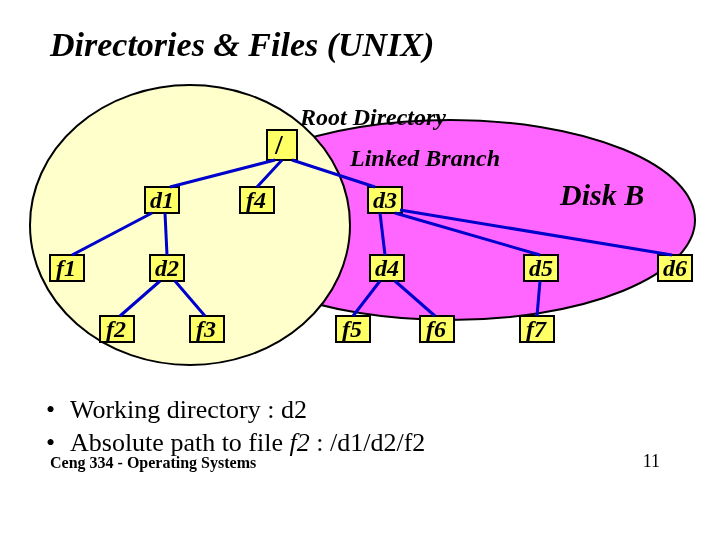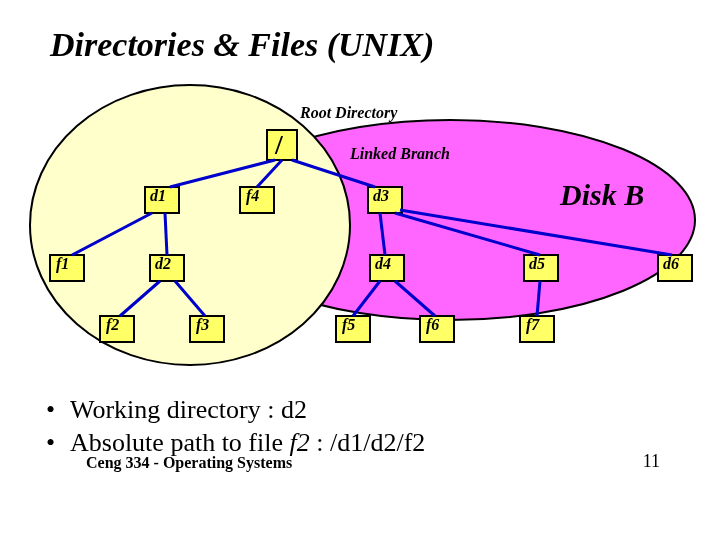--- a/index.html
+++ b/index.html
@@ -24,38 +24,37 @@
     font-size: 34px;
     font-style: italic;
     font-weight: bold;
   }
   .footer-left {
     position: absolute;
     left: 50px;
     bottom: 20px;
     font-size: 16px;
     font-weight: bold;
-    margin-left: 36px;
   }
   .footer-right {
     position: absolute;
     right: 60px;
     bottom: 20px;
     font-size: 18px;
   }
   .diagram {
     position: absolute;
     left: 0;
     top: 0;
     width: 720px;
     height: 540px;
   }
   .label {
     position: absolute;
-    font-size: 16px;
+    font-size: 24px;
     font-weight: bold;
     font-style: italic;
     font-family: "Times New Roman", Times, serif;
     line-height: 1;
     white-space: nowrap;
   }
   .plain { font-style: normal; }
   .bullets {
     position: absolute;
     left: 46px;

